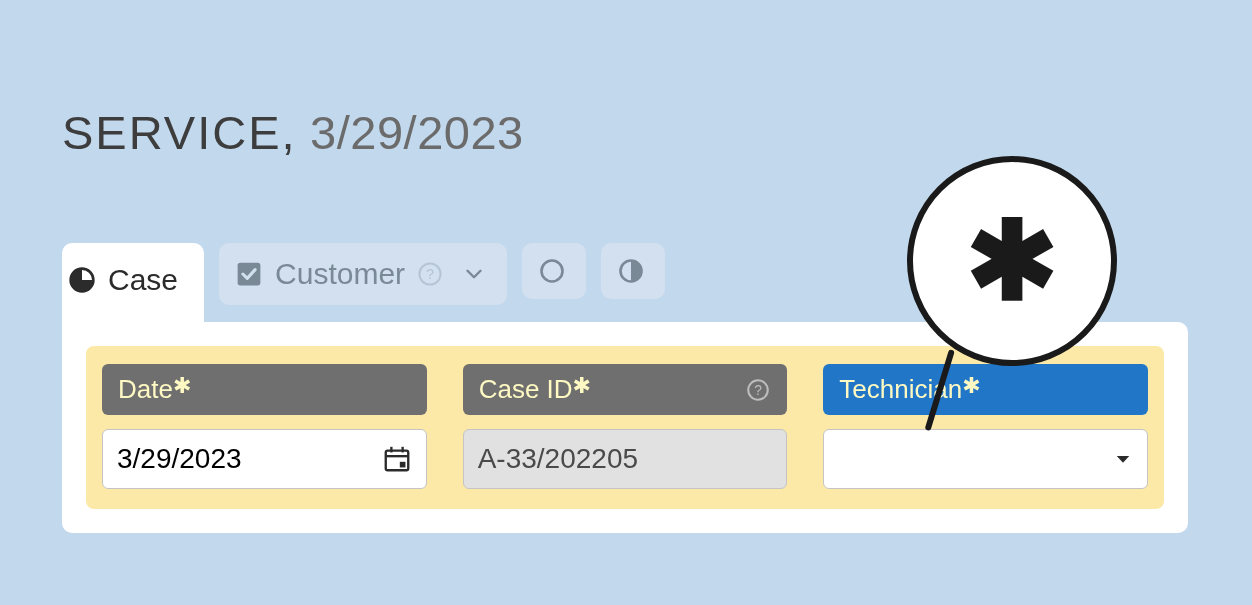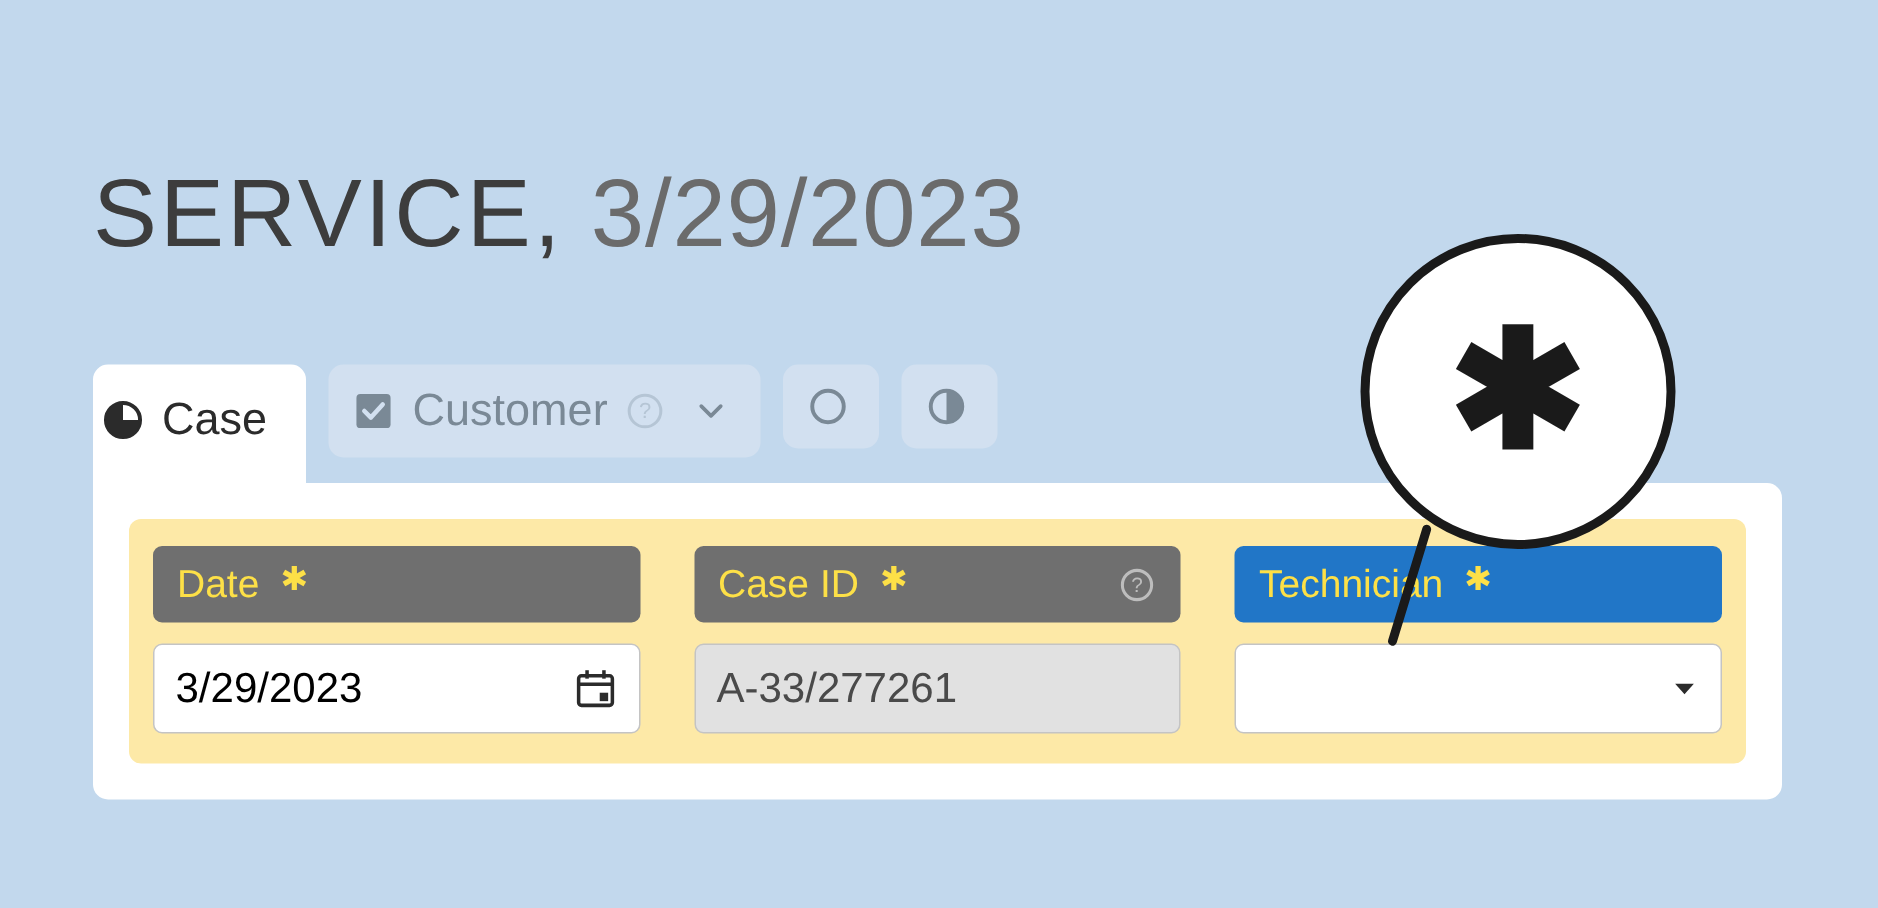--- a/index.html
+++ b/index.html
@@ -8,21 +8,21 @@
       font-family: -apple-system, BlinkMacSystemFont, "Segoe UI", Helvetica, Arial, sans-serif;
       width: 1252px;
       height: 605px;
       position: relative;
       overflow: hidden;
     }
     .title {
       position: absolute;
       top: 105px;
       left: 62px;
-      font-size: 64px;
+      font-size: 47px;
       color: #3d3d3d;
       letter-spacing: 0.5px;
       font-weight: 300;
     }
     .title-strong { font-weight: 400; letter-spacing: 2px; }
     .title-light { color: #6b6b6b; font-weight: 300; }
 
     .tabstrip {
       position: absolute;
       top: 243px;
@@ -69,27 +69,27 @@
       display: flex;
       gap: 36px;
     }
     .field {
       flex: 1;
       display: flex;
       flex-direction: column;
     }
     .field-label {
       background: #6f6f6f;
-      color: #fde047;
+      color: #fef9c3;
       font-size: 26px;
       padding: 10px 16px;
       border-radius: 6px;
       display: flex;
       align-items: center;
-      gap: 14px;
+      gap: 0;
       position: relative;
     }
     .field-label.focused { background: #2176c7; }
     .asterisk { font-size: 22px; position: relative; top: -4px; }
     .field-input {
       margin-top: 14px;
       background: #ffffff;
       border: 1px solid #c4c4c4;
       border-radius: 6px;
       height: 60px;
@@ -245,21 +245,21 @@
         <span>Case ID</span>
         <span class="asterisk">✱</span>
         <span class="help-icon">
           <svg width="26" height="26" viewBox="0 0 32 32">
             <circle cx="16" cy="16" r="12" fill="none" stroke="#bdbdbd" stroke-width="2.5"></circle>
             <text x="16" y="22" text-anchor="middle" font-size="17" fill="#bdbdbd" font-family="Arial">?</text>
           </svg>
         </span>
       </div>
       <div class="field-input readonly">
-        <span>A-33/277261</span>
+        <span>A-33/202205</span>
       </div>
     </div>
 
     <div class="field">
       <div class="field-label focused">
         <span>Technician</span>
         <span class="asterisk">✱</span>
       </div>
       <div class="field-input">
         <span></span>

